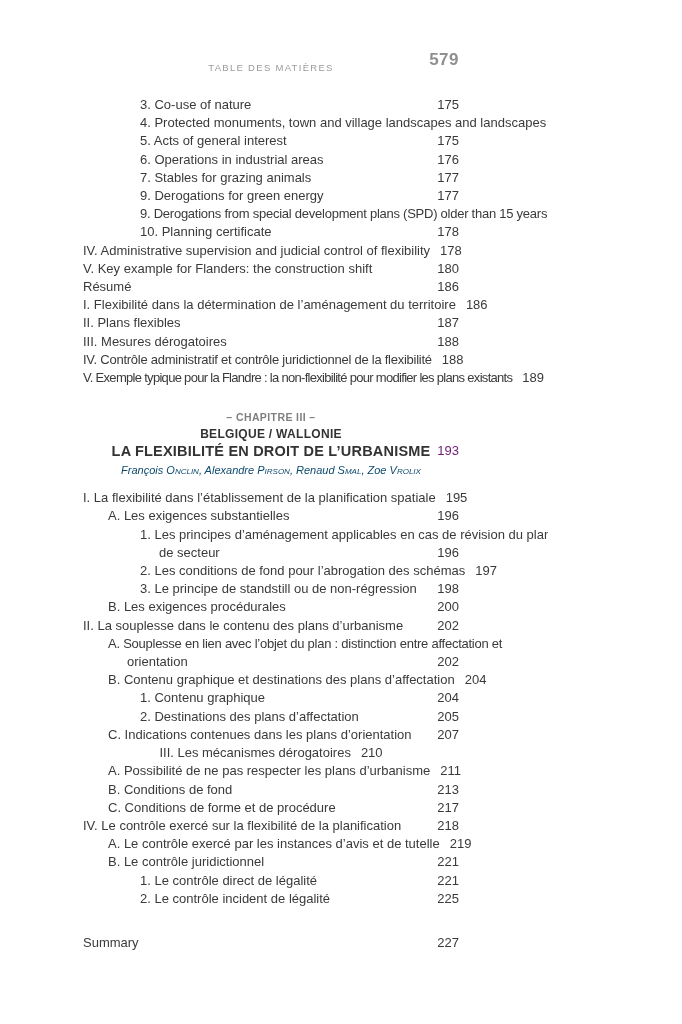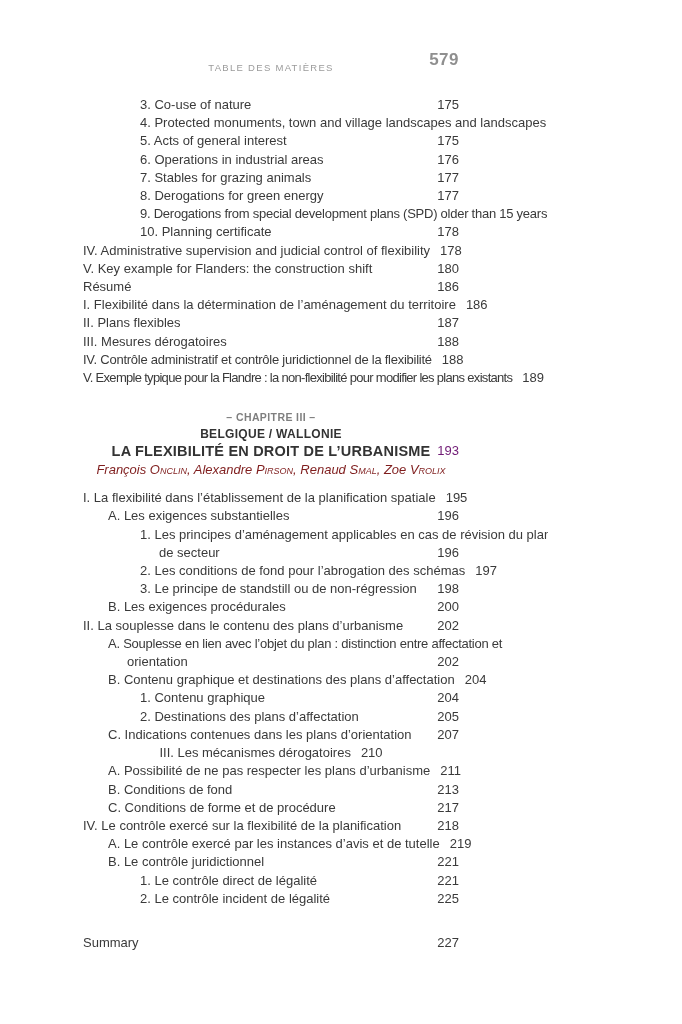--- a/index.html
+++ b/index.html
@@ -37,21 +37,21 @@
   .chapter { text-align:center; margin-top:23px; }
   .kicker { font-size:10.5px; font-weight:bold; color:#7f7f7f; letter-spacing:0.4px; line-height:14px; }
   .region { font-size:12px; font-weight:bold; color:#333333; letter-spacing:0.3px; line-height:16px; margin-top:2px; }
   .title-row { position:relative; margin-top:0; line-height:18px; }
   .title {
     display:inline; margin:0;
     font-size:14.5px; font-weight:bold; color:#333333; letter-spacing:0.2px;
     white-space:nowrap;
   }
   .title-page { position:absolute; right:0; bottom:0; font-size:13px; font-weight:normal; color:#701a75; }
-  .authors { font-style:italic; font-size:13px; line-height:18px; margin-top:1px; color:#7f1d1d; }
+  .authors { font-style:italic; font-size:11px; line-height:18px; margin-top:1px; color:#0c4a6e; }
   .family { font-variant:small-caps; }
 </style>
 </head>
 <body>
 
 <div class="page">
 
   <header class="running-head">
     <span class="rh-title">TABLE DES MATIÈRES</span>
     <span class="rh-page">579</span>
@@ -74,21 +74,21 @@
         </li>
         <li class="toc-row" style="padding-left: 57px;">
           <span class="toc-label">6. Operations in industrial areas</span>
           <span class="toc-page">176</span>
         </li>
         <li class="toc-row" style="padding-left: 57px;">
           <span class="toc-label">7. Stables for grazing animals</span>
           <span class="toc-page">177</span>
         </li>
         <li class="toc-row" style="padding-left: 57px;">
-          <span class="toc-label">8. Derogations for green energy</span>
+          <span class="toc-label">9. Derogations for green energy</span>
           <span class="toc-page">177</span>
         </li>
         <li class="toc-row" style="padding-left: 57px;">
           <span class="toc-label" style="letter-spacing: -0.25px;">9. Derogations from special development plans (SPD) older than 15 years</span>
           <span class="toc-page">177</span>
         </li>
         <li class="toc-row" style="padding-left: 57px;">
           <span class="toc-label">10. Planning certificate</span>
           <span class="toc-page">178</span>
         </li>

